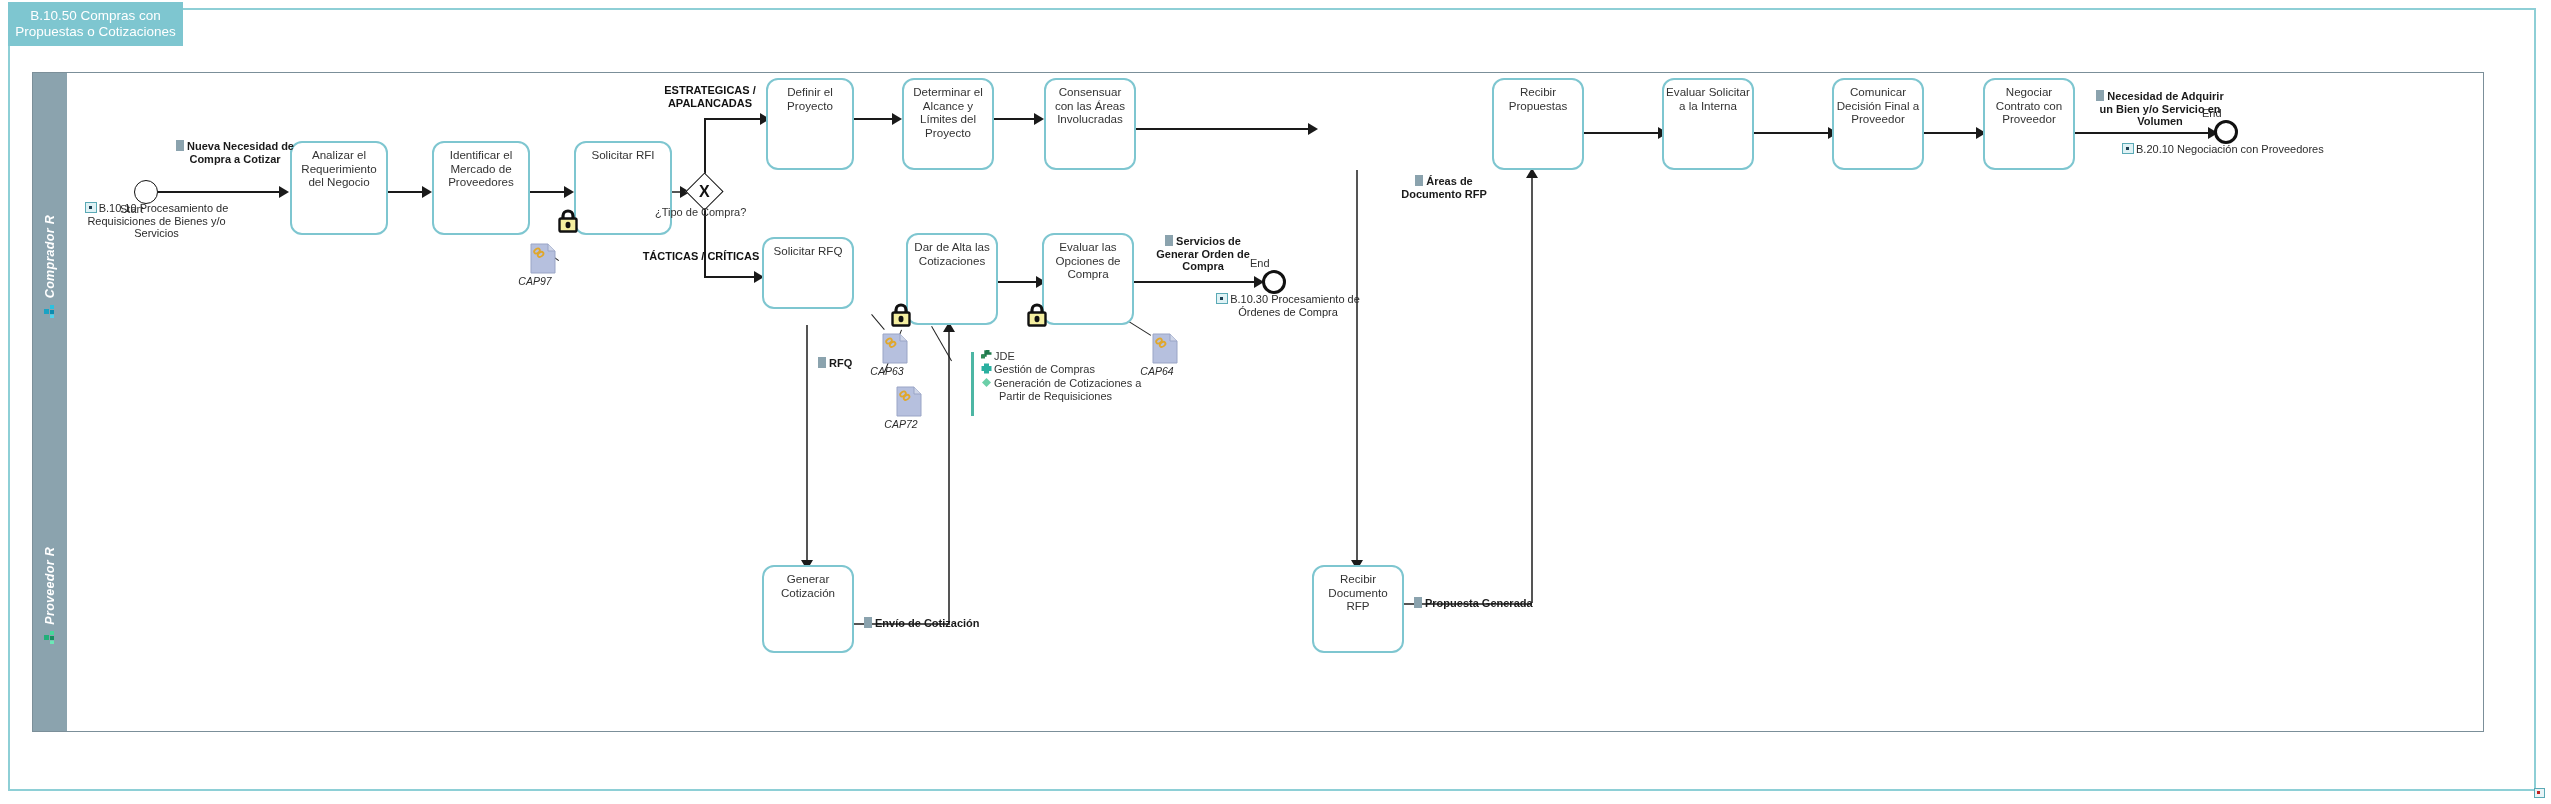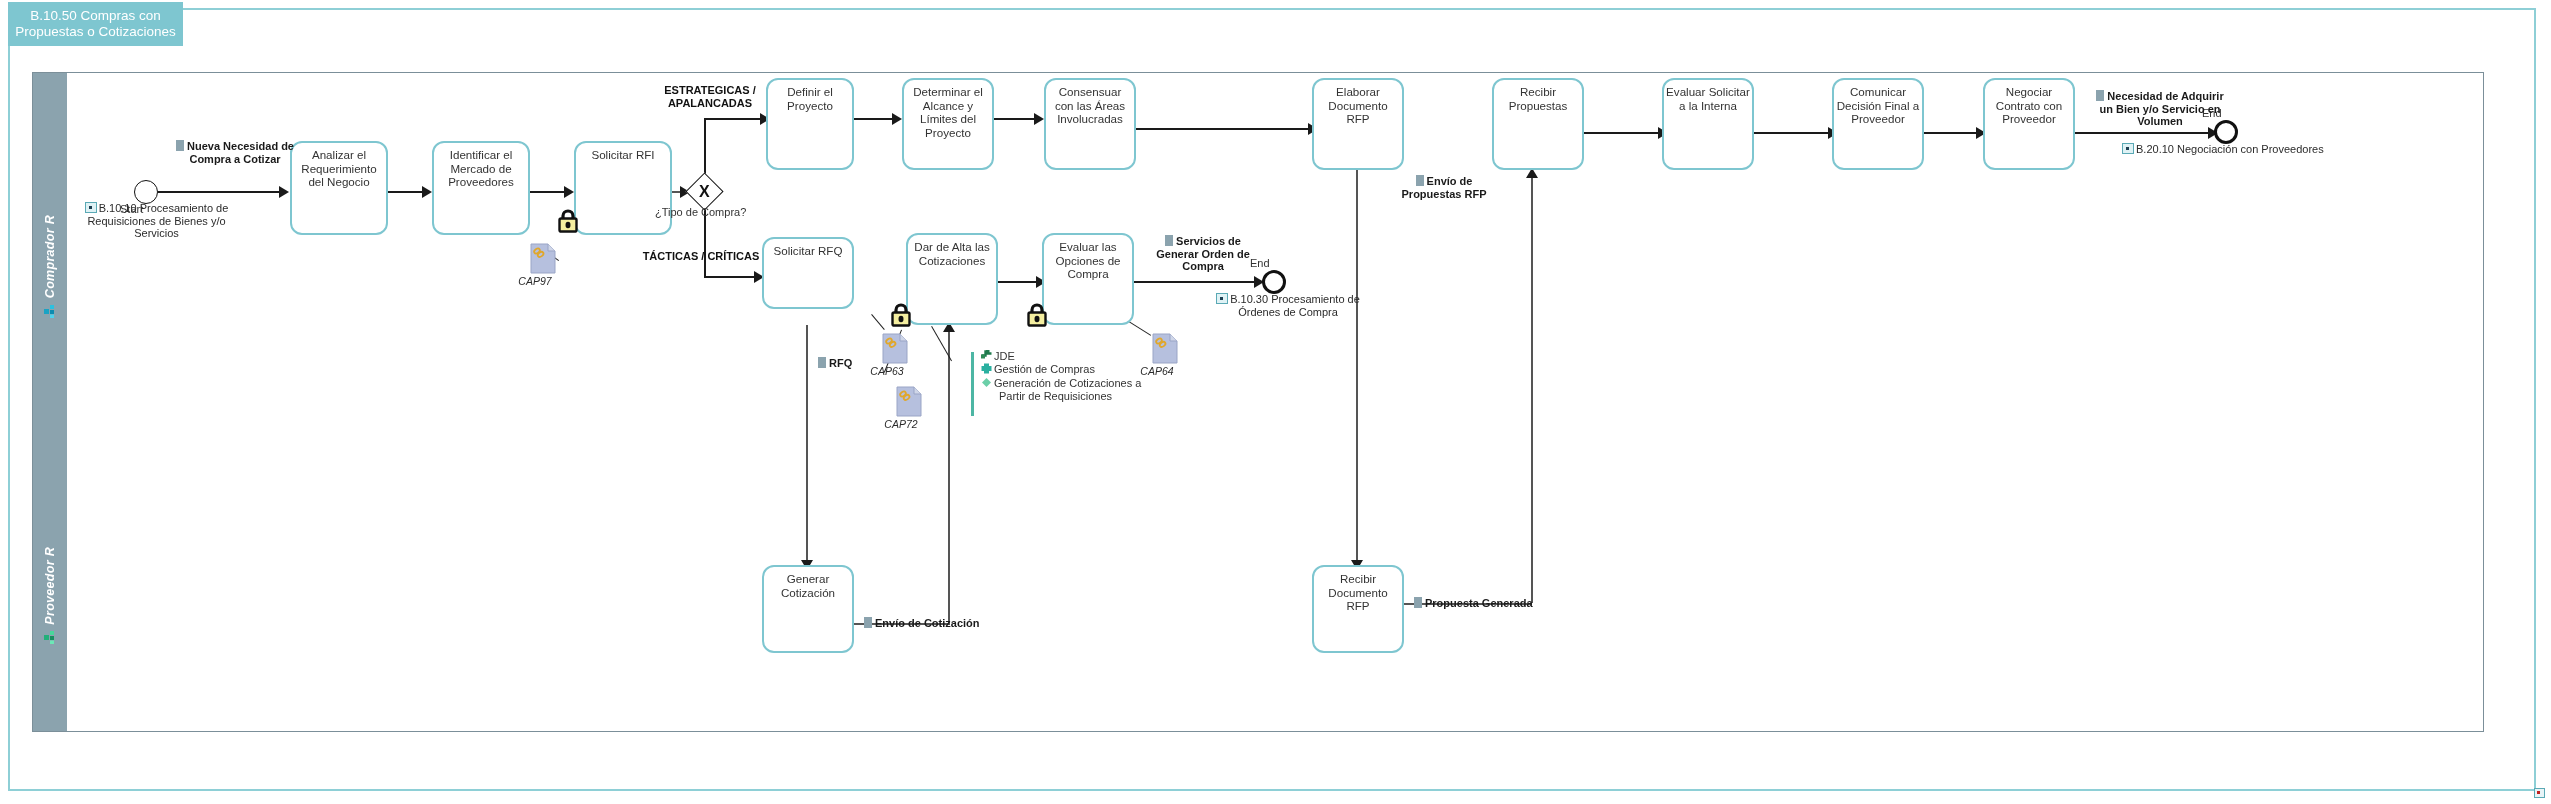--- a/index.html
+++ b/index.html
@@ -204,28 +204,25 @@
   </div>
   <div class="ln h" style="left:994px;top:118px;width:44px;"></div>
   <div class="arw r" style="left:1034px;top:113px;"></div>
 
   <div class="task" style="left:1044px;top:78px;width:92px;height:92px;">
     <div class="t-label">Consensuar con las Áreas Involucradas</div>
   </div>
   <div class="ln h" style="left:1136px;top:128px;width:176px;"></div>
   <div class="arw r" style="left:1308px;top:123px;"></div>
 
-  <div class="task" style="left:1312px;top:78px;width:92px;height:92px;">
-    <div class="t-label">Elaborar Documento RFP</div>
-  </div>
 
   <div class="ln v grey" style="left:1356px;top:170px;height:398px;"></div>
   <div class="arw d" style="left:1351px;top:560px;"></div>
   <div class="msg" style="left:1388px;top:175px;width:112px;text-align:center;">
-    <span class="env"></span><span>Envío de Propuestas RFP</span>
+    <span class="env"></span><span>Áreas de Documento RFP</span>
   </div>
 
   <div class="task" style="left:1492px;top:78px;width:92px;height:92px;">
     <div class="t-label">Recibir Propuestas</div>
   </div>
   <div class="ln h" style="left:1584px;top:132px;width:78px;"></div>
   <div class="arw r" style="left:1658px;top:127px;"></div>
 
   <div class="task" style="left:1662px;top:78px;width:92px;height:92px;">
     <div class="t-label">Evaluar Solicitar a la Interna</div>

